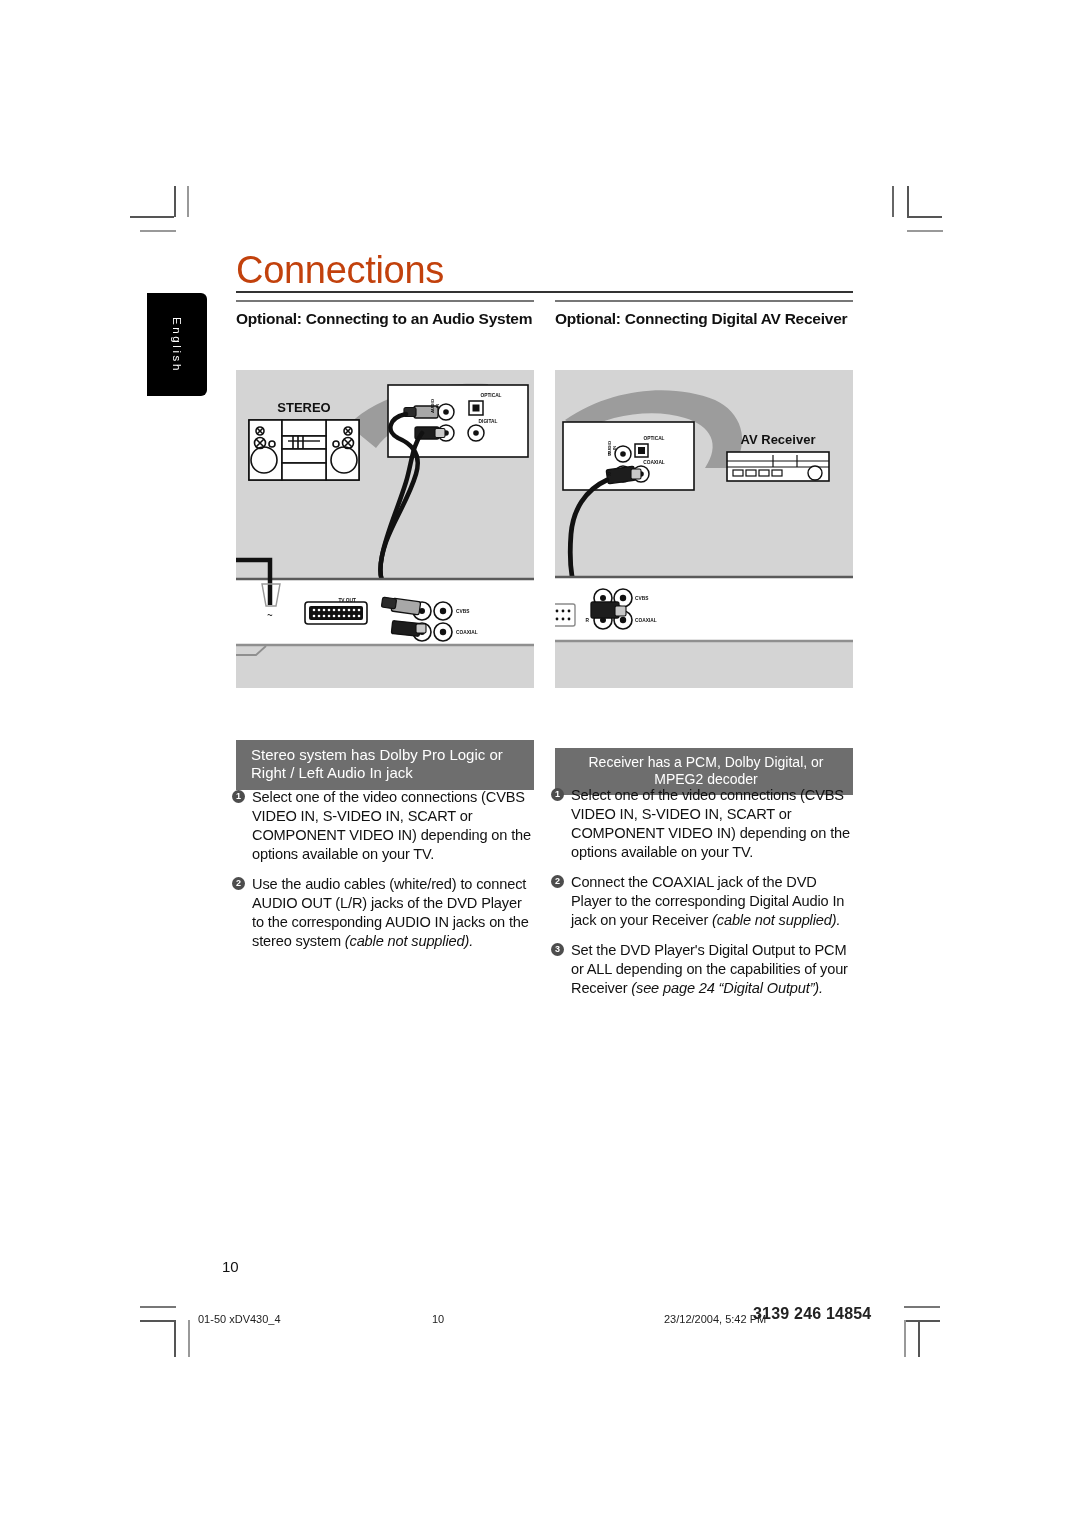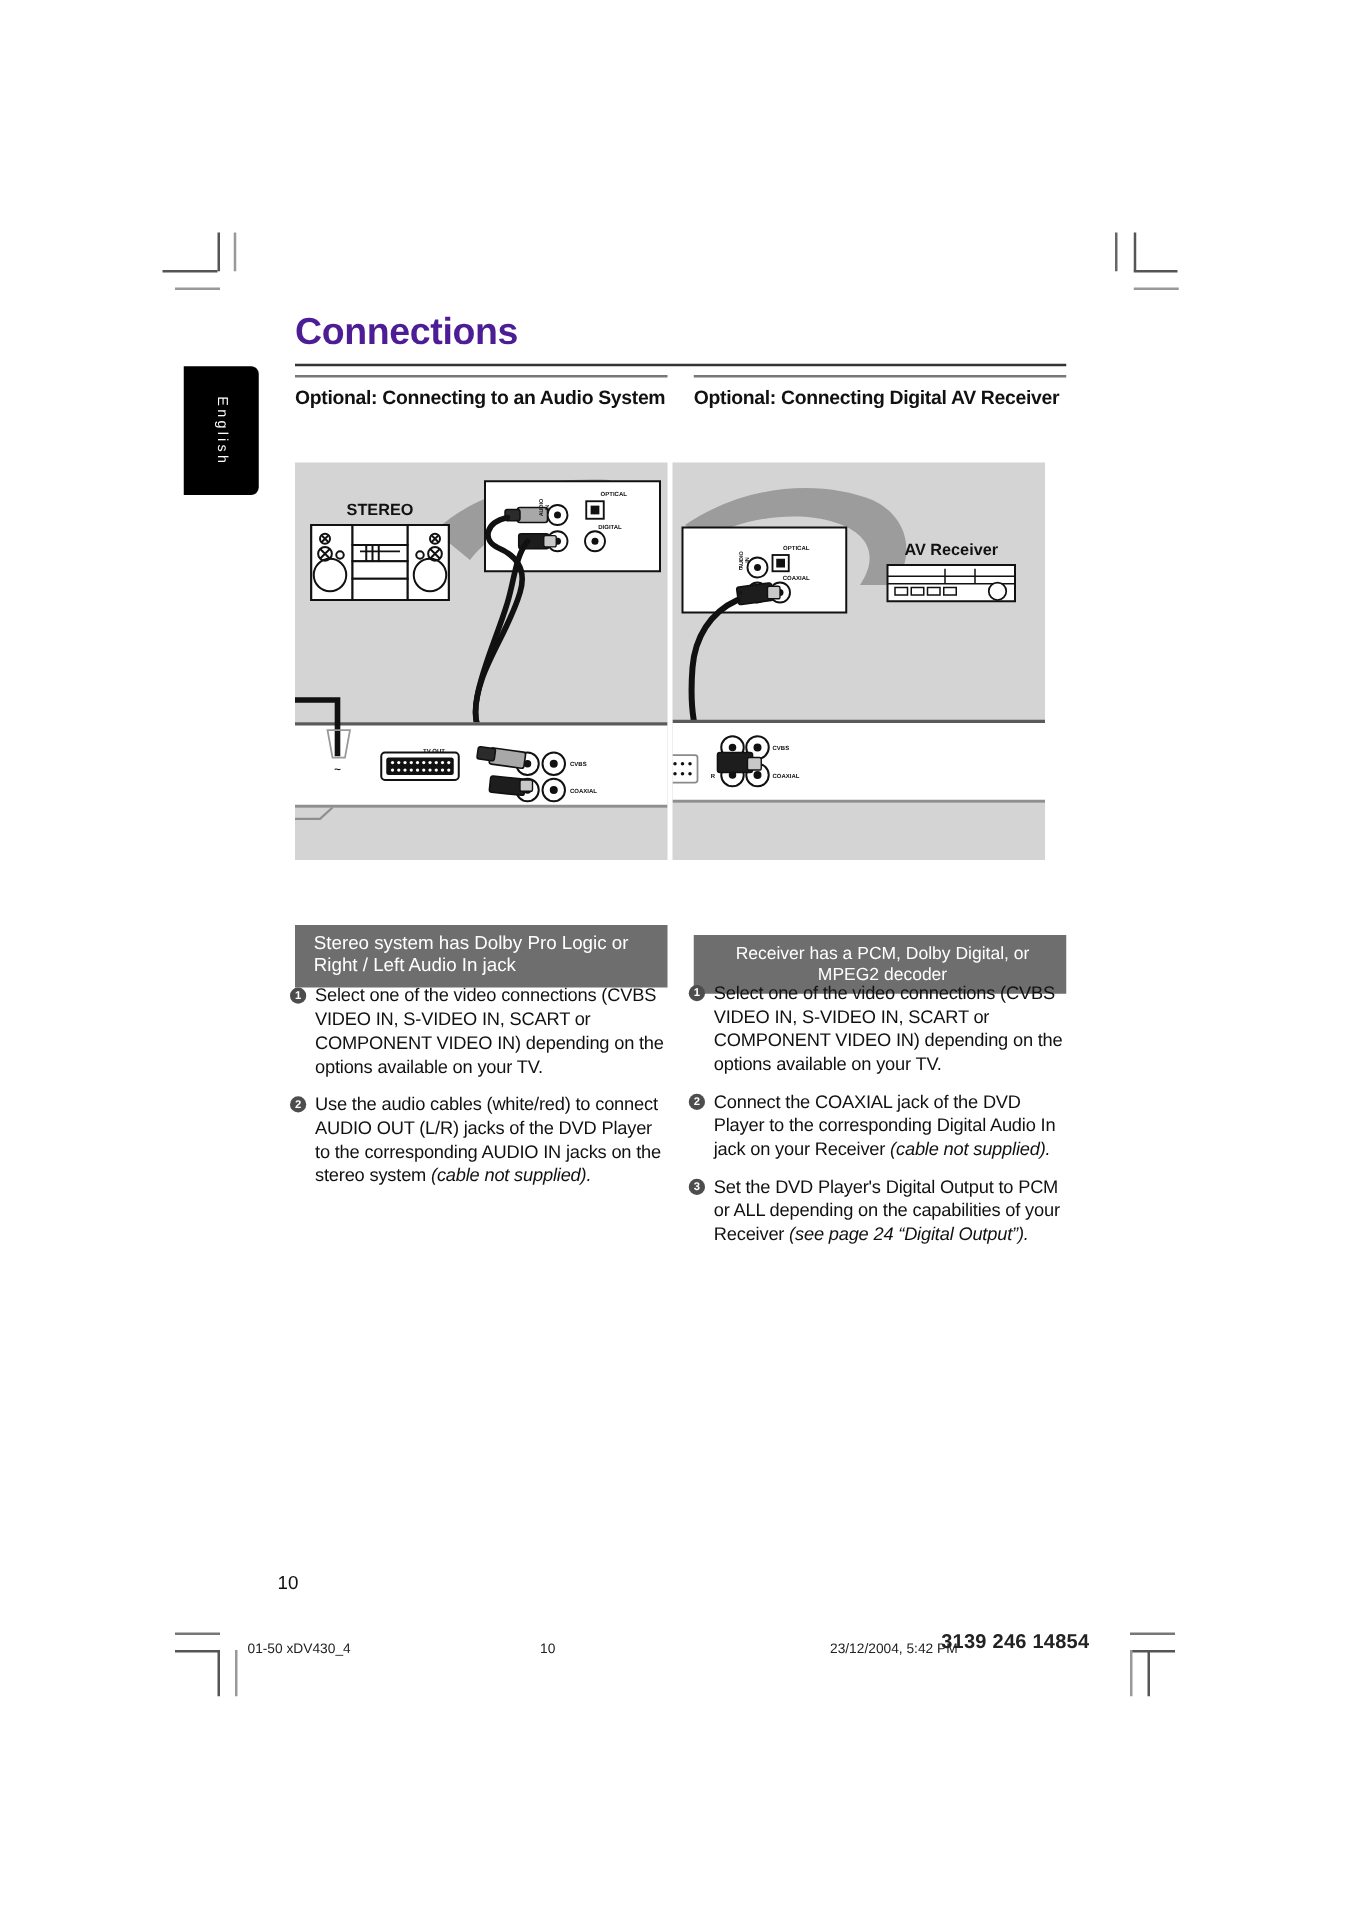--- a/index.html
+++ b/index.html
@@ -41,25 +41,25 @@
   .cm-br { left: 890px; top: 1294px; width: 62px; height: 70px; }
   .cm-br .h2 { left: 14px; top: 12px; width: 36px; height: 1.5px; background:#777; }
   .cm-br .h1 { left: 14px; top: 26px; width: 36px; height: 1.5px; background:#555; }
   .cm-br .v1 { left: 14px; top: 26px; width: 1.5px; height: 37px; background:#999; }
   .cm-br .v2 { left: 28px; top: 26px; width: 1.5px; height: 37px; background:#555; }
 
   
   #page-title {
     position: absolute;
     left: 236px; top: 249px;
-    font-size: 30px;
+    font-size: 38px;
     letter-spacing: -0.3px;
-    color: #4c1d95;
+    color: #c2410c;
     font-family: "Liberation Sans", sans-serif;
-    font-weight: 700;
+    font-weight: 400;
   }
   #title-rule {
     position: absolute;
     left: 236px; top: 291px;
     width: 617px; height: 2px;
     background: #333;
   }
 
   
   #lang-tab {
@@ -98,21 +98,21 @@
   }
 
   
   .diagram {
     position: absolute;
     width: 298px; height: 318px;
     background: #d4d4d4;
     overflow: hidden;
   }
   #diagram-left  { left: 236px; top: 370px; }
-  #diagram-right { left: 538px; top: 370px; }
+  #diagram-right { left: 555px; top: 370px; }
 
   
   .caption-bar {
     position: absolute;
     width: 298px;
     background: #6e6e6e;
     color: #fff;
     padding: 6px 11px 7px 15px;
     box-sizing: border-box;
     line-height: 1.22;

